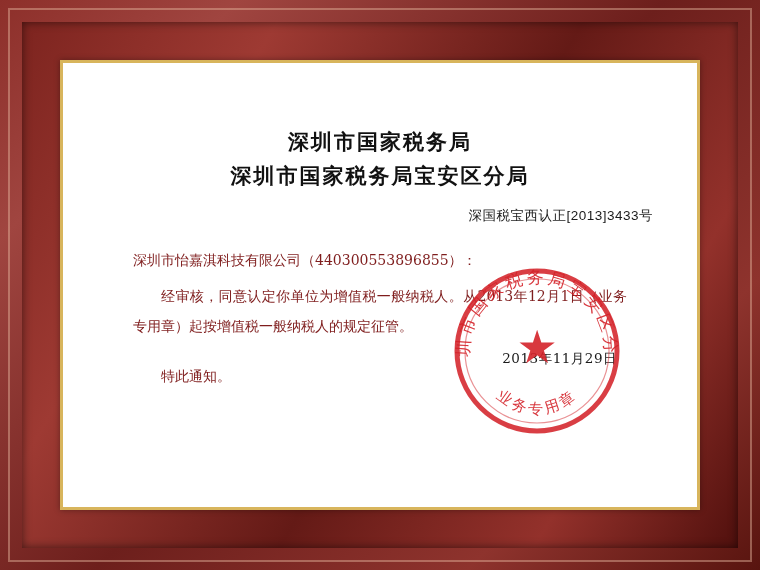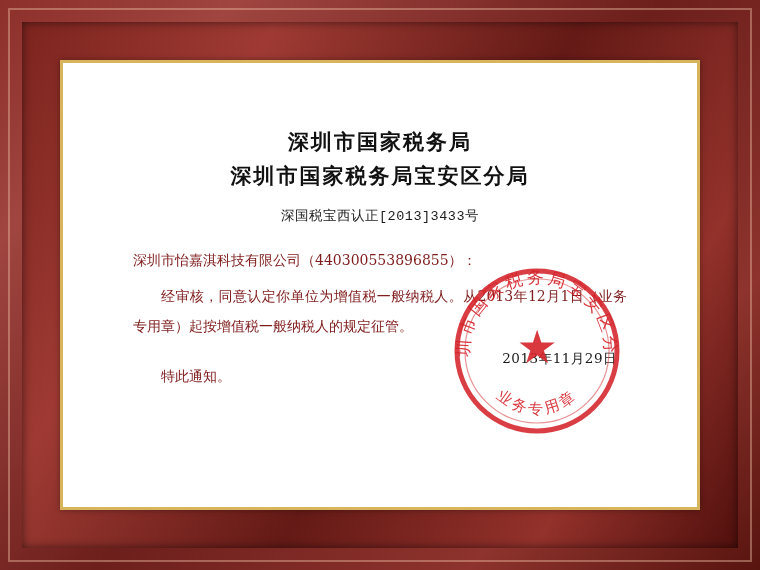--- a/index.html
+++ b/index.html
@@ -69,26 +69,26 @@
   }
   .title-line {
     font-size: 21px;
     font-weight: bold;
     letter-spacing: 2px;
     line-height: 34px;
     color: #111111;
     font-family: "DejaVu Serif", serif;
   }
   .doc-number {
-    text-align: center;
+    text-align: right;
     font-size: 13.5px;
     margin-top: 14px;
     letter-spacing: 0.5px;
     color: #1b1b1b;
-    font-family: Liberation Mono, monospace;
+    font-family: Liberation Sans, sans-serif;
   }
   .body-block {
     margin-top: 20px;
     padding: 0 26px 0 26px;
     font-size: 14px;
     line-height: 30px;
     color: #7f1d1d;
     font-family: "DejaVu Serif", serif;
   }
   .addressee {

